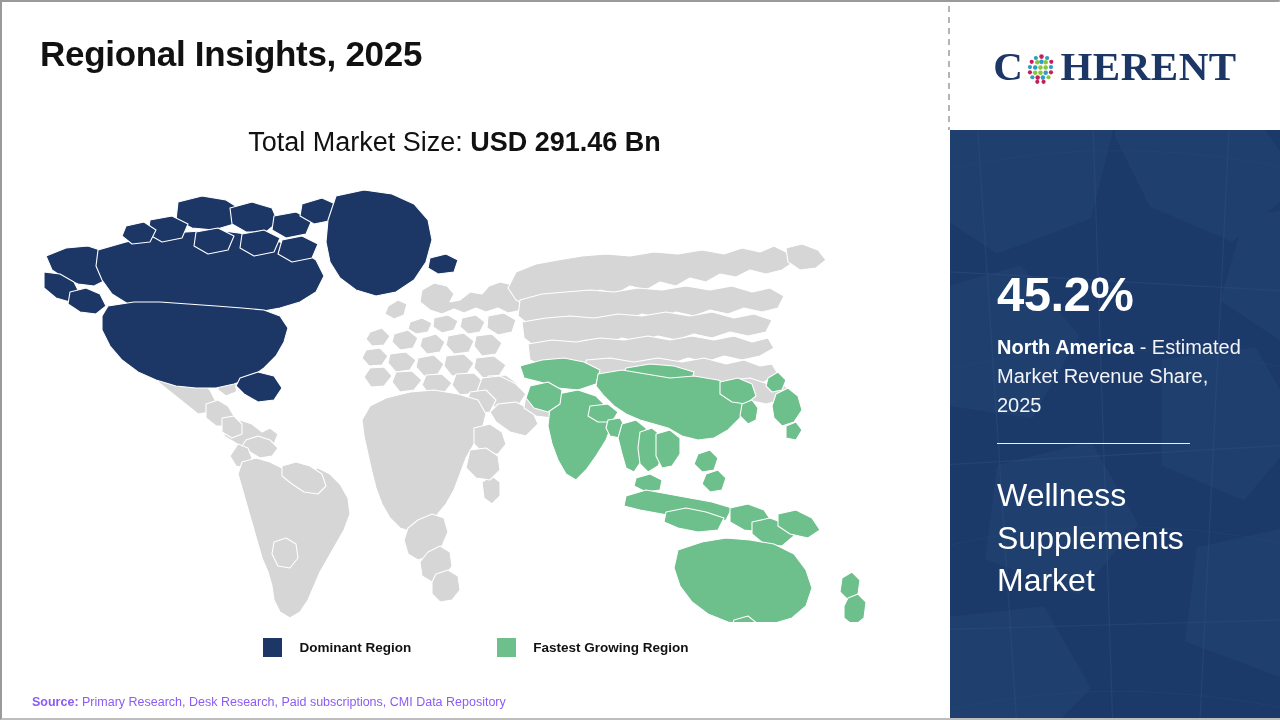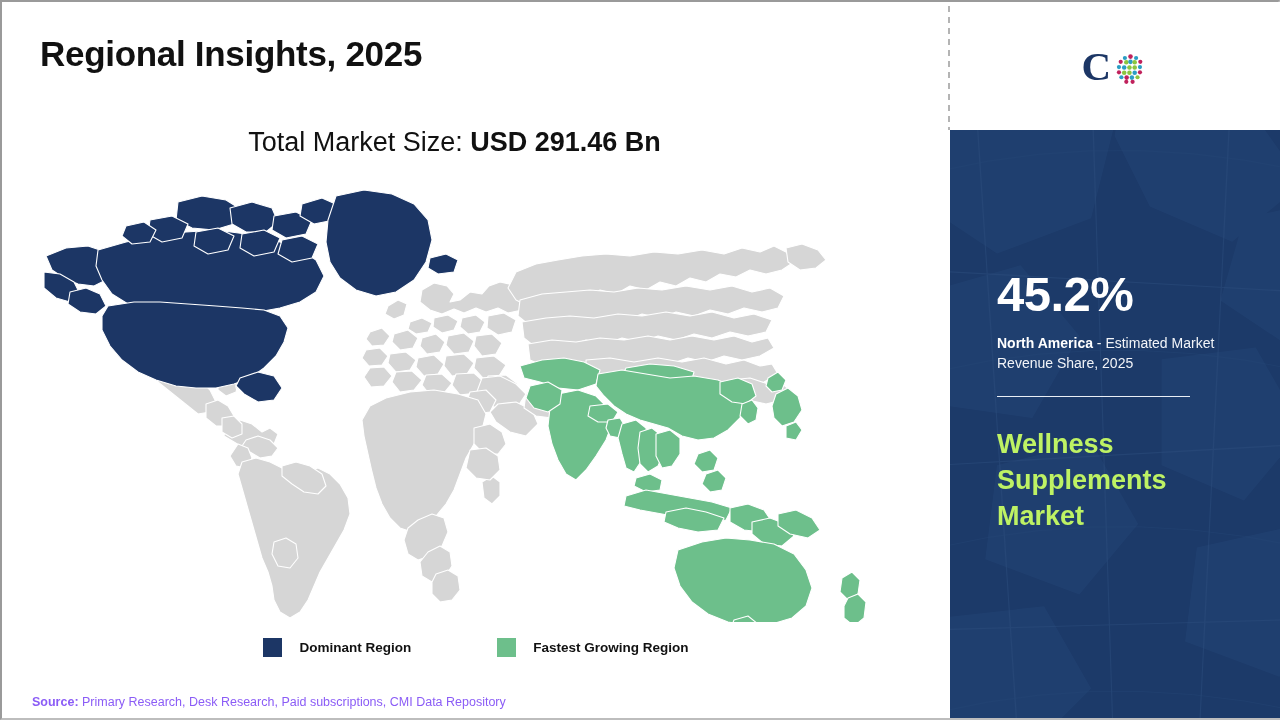--- a/index.html
+++ b/index.html
@@ -189,39 +189,39 @@
   }
   .stat-percent {
     font-size: 49px;
     font-weight: bold;
     color: #ffffff;
     line-height: 1;
     letter-spacing: -0.5px;
   }
   .stat-caption {
     margin-top: 14px;
-    font-size: 14px;
+    font-size: 20px;
     color: #f2f4f8;
     line-height: 1.46;
   }
   .stat-caption .region-bold { font-weight: bold; color: #ffffff; }
 
   .stat-divider {
     margin-top: 22px;
     width: 193px;
     height: 1.5px;
     background: #e9eef5;
   }
 
   .market-name {
     margin-top: 30px;
-    font-size: 27px;
-    color: #bef264;
+    font-size: 32px;
+    color: #ffffff;
     line-height: 1.33;
-    font-weight: 700;
+    font-weight: 400;
   }
 </style>
 </head>
 <body>
 
 <div class="infographic">
 
   <div class="left-panel">
 
     <div class="page-title">Regional Insights, 2025</div>
@@ -423,20 +423,21 @@
               <circle cx="77" cy="61" r="6" fill="#c0215c"></circle>
               <circle cx="24" cy="75" r="6" fill="#2b9ec4"></circle>
               <circle cx="39" cy="76" r="6.5" fill="#c0215c"></circle>
               <circle cx="54" cy="76" r="6.5" fill="#2b9ec4"></circle>
               <circle cx="70" cy="75" r="6" fill="#8bc53f"></circle>
               <circle cx="38" cy="88" r="6" fill="#c0215c"></circle>
               <circle cx="56" cy="88" r="6" fill="#c0215c"></circle>
             </g>
           </svg>
         </span>
+        <span>HERENT</span>
       </div>
     </div>
 
     <div class="stat-panel">
       <div class="stat-texture">
         <svg viewBox="0 0 330 590" xmlns="http://www.w3.org/2000/svg" preserveAspectRatio="xMidYMid slice">
           <rect width="330" height="590" fill="#1c3a69"></rect>
           <g fill="#2c5184" opacity="0.85">
             <path d="M-20 10 L70 -10 L140 40 L120 120 L40 150 L-20 110 Z"></path>
             <path d="M150 -10 L250 20 L300 90 L240 140 L170 110 L140 50 Z"></path>

